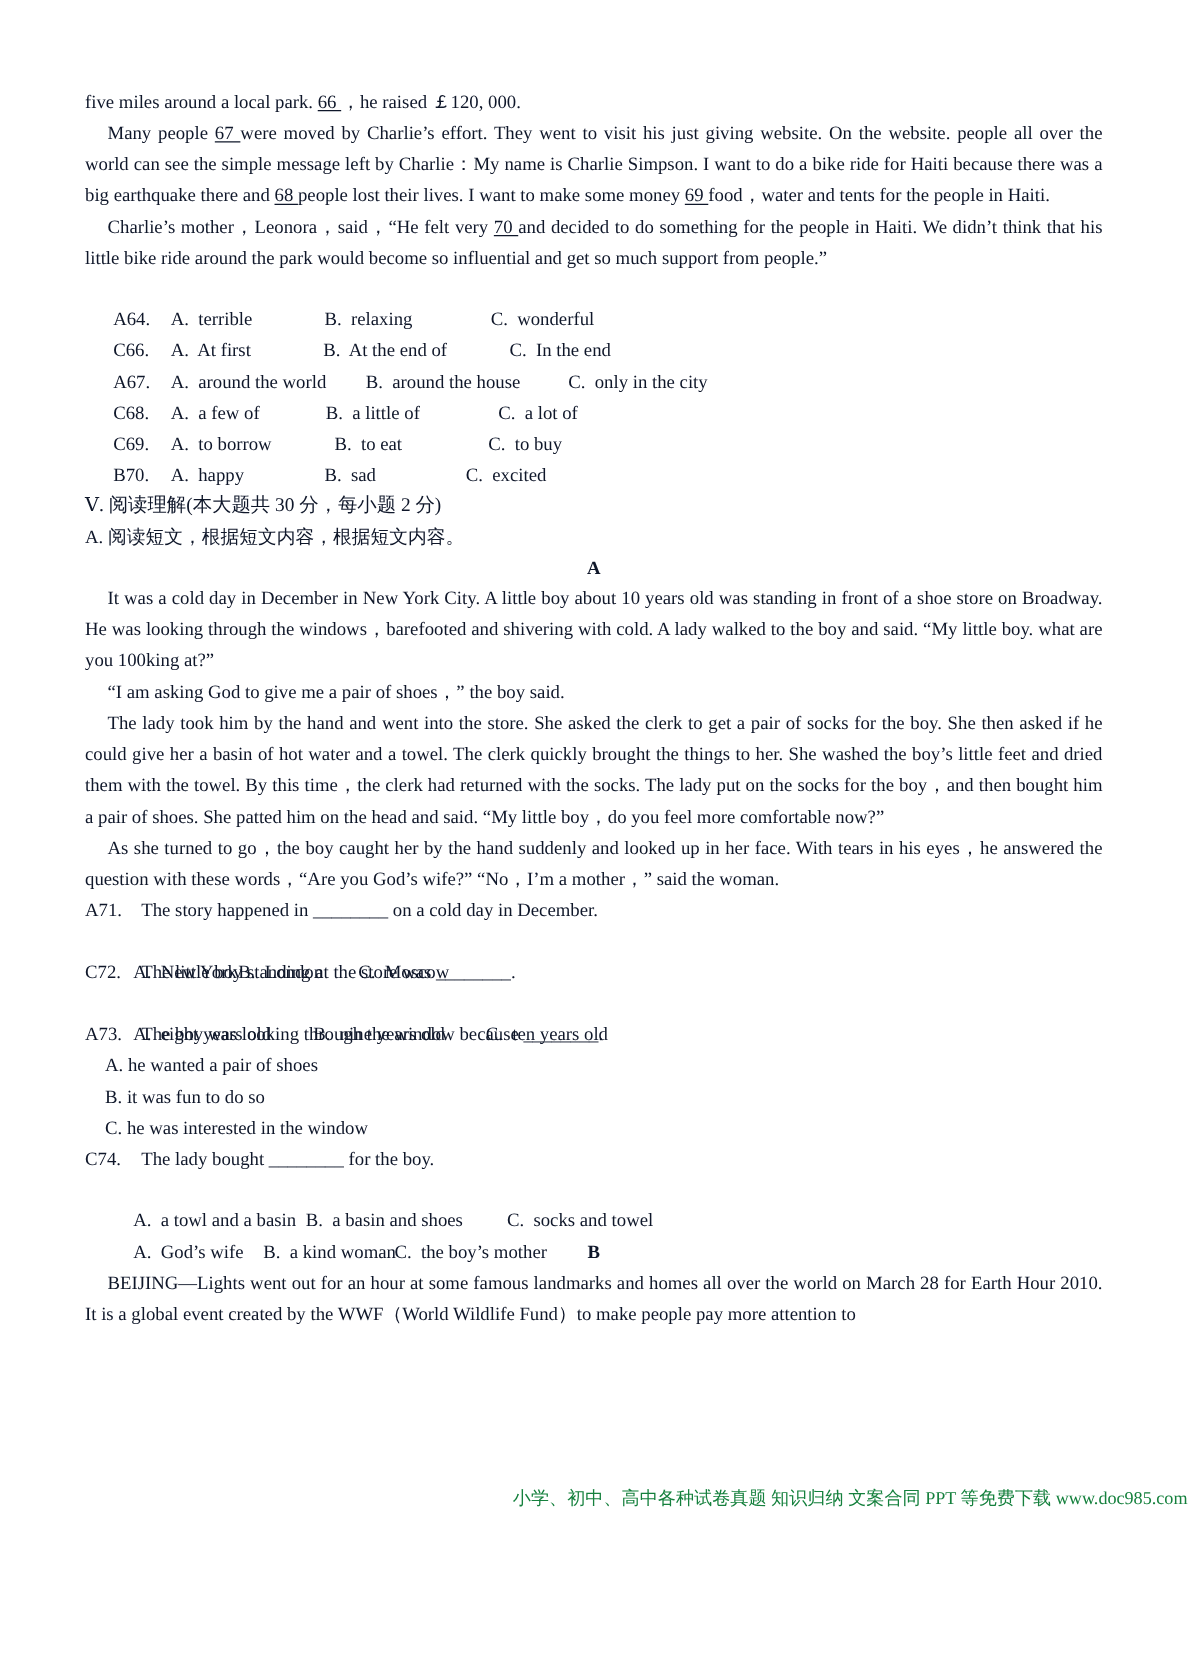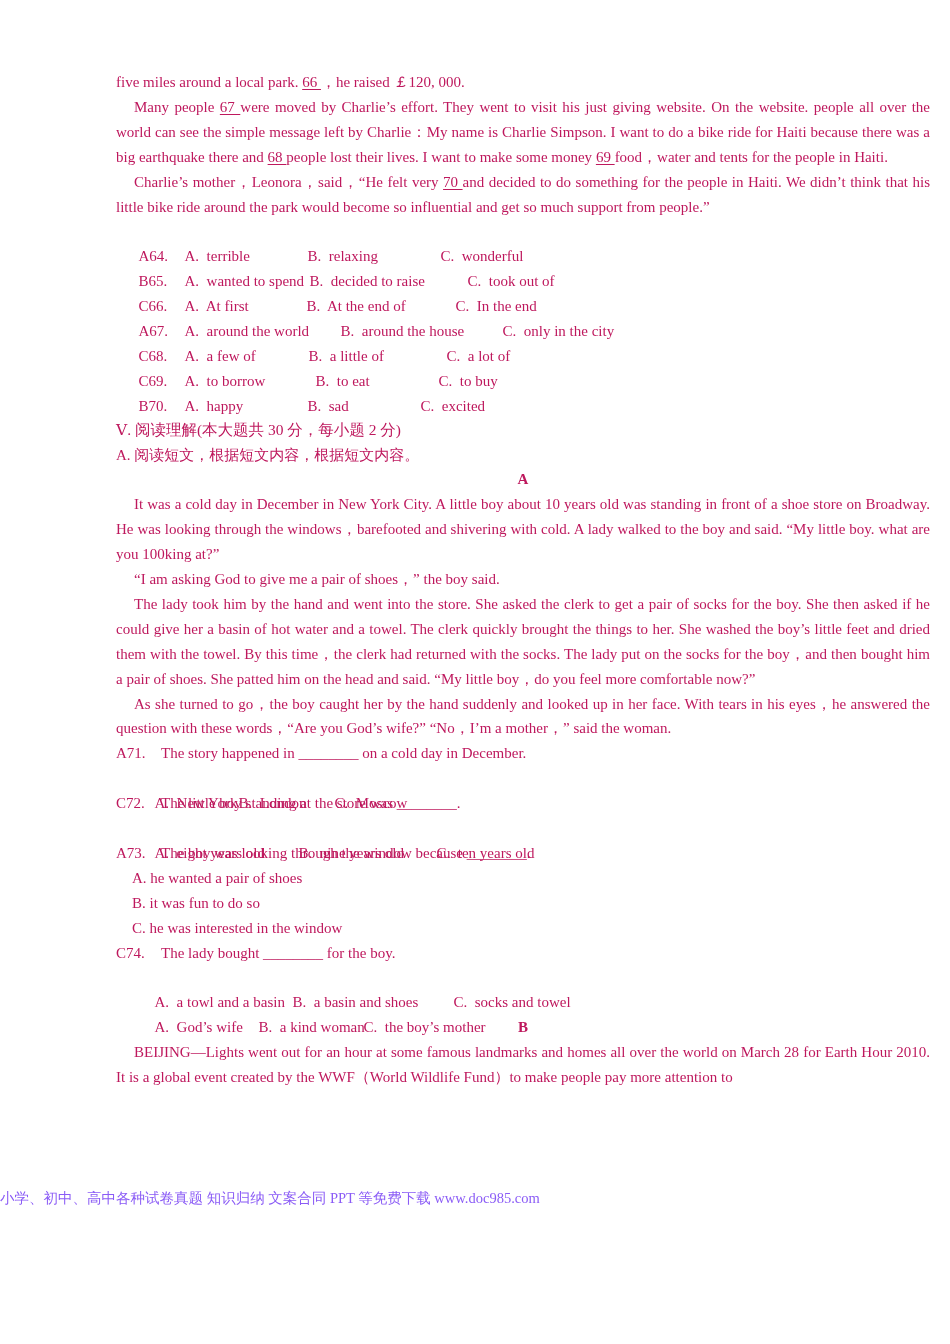--- a/index.html
+++ b/index.html
@@ -1,34 +1,34 @@
 <!DOCTYPE html>
 <html><head>
   <meta charset="utf-8">
   <style>
     html, body { margin: 0; padding: 0; background: #ffffff; }
     body { width: 950px; height: 1344px; position: relative; overflow: hidden; }
     .page {
       position: absolute; left: 68px; top: 70px; width: 814px;
       font-family: "Liberation Serif", "DejaVu Serif", serif;
-      font-size: 15px; color: #be185d; line-height: 24.9px; margin-left: 48px;
+      font-size: 15px; color: #0f172a; line-height: 24.9px;
     }
     .line { white-space: nowrap; height: 24.9px; }
     .para { text-align: justify; text-align-last: left; }
     .indent { text-indent: 18px; }
     .u { text-decoration: underline; text-underline-offset: 2px; }
     .opt-row { white-space: pre; height: 24.9px; }
     .opt-row span { display: inline-block; }
     .qnum { width: 46px; }
     .section-title { font-weight: normal; font-size: 15.5px; margin-top: 24px; }
     .subhead { text-align: center; font-weight: bold; height: 24.9px; }
     .q-indent { padding-left: 16px; }
     .footer {
-      position: absolute; left: 0; width: 950px; top: 1189px; text-align: left;
-      font-family: "Liberation Serif", "DejaVu Serif", serif; font-size: 14.5px; color: #8b5cf6;
+      position: absolute; left: 0; width: 950px; top: 1189px; text-align: right;
+      font-family: "Liberation Serif", "DejaVu Serif", serif; font-size: 14.5px; color: #15803d;
     }
   </style>
 </head>
 <body>
 
 <div class="page">
 
   <div class="line">
     <span>five miles around a local park.  </span><span class="u"> 66 </span><span>，he raised ￡120, 000.</span>
   </div>
@@ -37,23 +37,20 @@
     <span>Many people </span><span class="u"> 67 </span><span> were moved by Charlie’s effort.  They went to visit his just giving website.  On the website. people all over the world can see the simple message left by Charlie：My name is Charlie Simpson.  I want to do a bike ride for Haiti because there was a big earthquake there and </span><span class="u"> 68 </span><span> people lost their lives.  I want to make some money </span><span class="u">69 </span><span> food，water and tents for the people in Haiti.</span>
   </div>
 
   <div class="para indent">
     <span>Charlie’s mother，Leonora，said，“He felt very </span><span class="u"> 70 </span><span> and decided to do something for the people in Haiti.  We didn’t think that his little bike ride around the park would become so influential and get so much support from people.”</span>
   </div>
 
   <div>
     <div class="opt-row">
       <span class="qnum">A64.</span><span style="width:123px">A.  terrible</span><span style="width:133px">B.  relaxing</span><span>C.  wonderful</span>
-    </div>
-    <div class="opt-row">
-      <span class="qnum">B65.</span><span style="width:125px">A.  wanted to spend</span><span style="width:158px">B.  decided to raise</span><span>C.  took out of</span>
     </div>
     <div class="opt-row">
       <span class="qnum">C66.</span><span style="width:122px">A.  At first</span><span style="width:149px">B.  At the end of</span><span>C.  In the end</span>
     </div>
     <div class="opt-row">
       <span class="qnum">A67.</span><span style="width:156px">A.  around the world</span><span style="width:162px">B.  around the house</span><span>C.  only in the city</span>
     </div>
     <div class="opt-row">
       <span class="qnum">C68.</span><span style="width:124px">A.  a few of</span><span style="width:138px">B.  a little of</span><span>C.  a lot of</span>
     </div>

